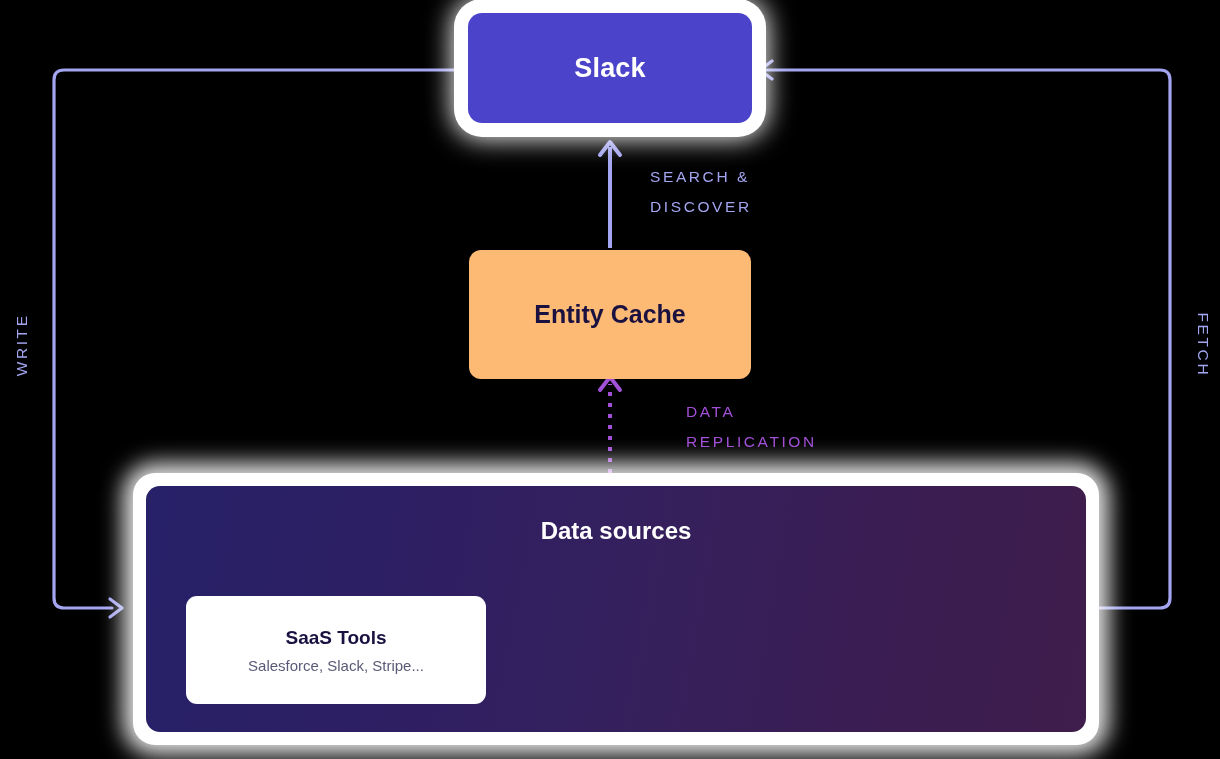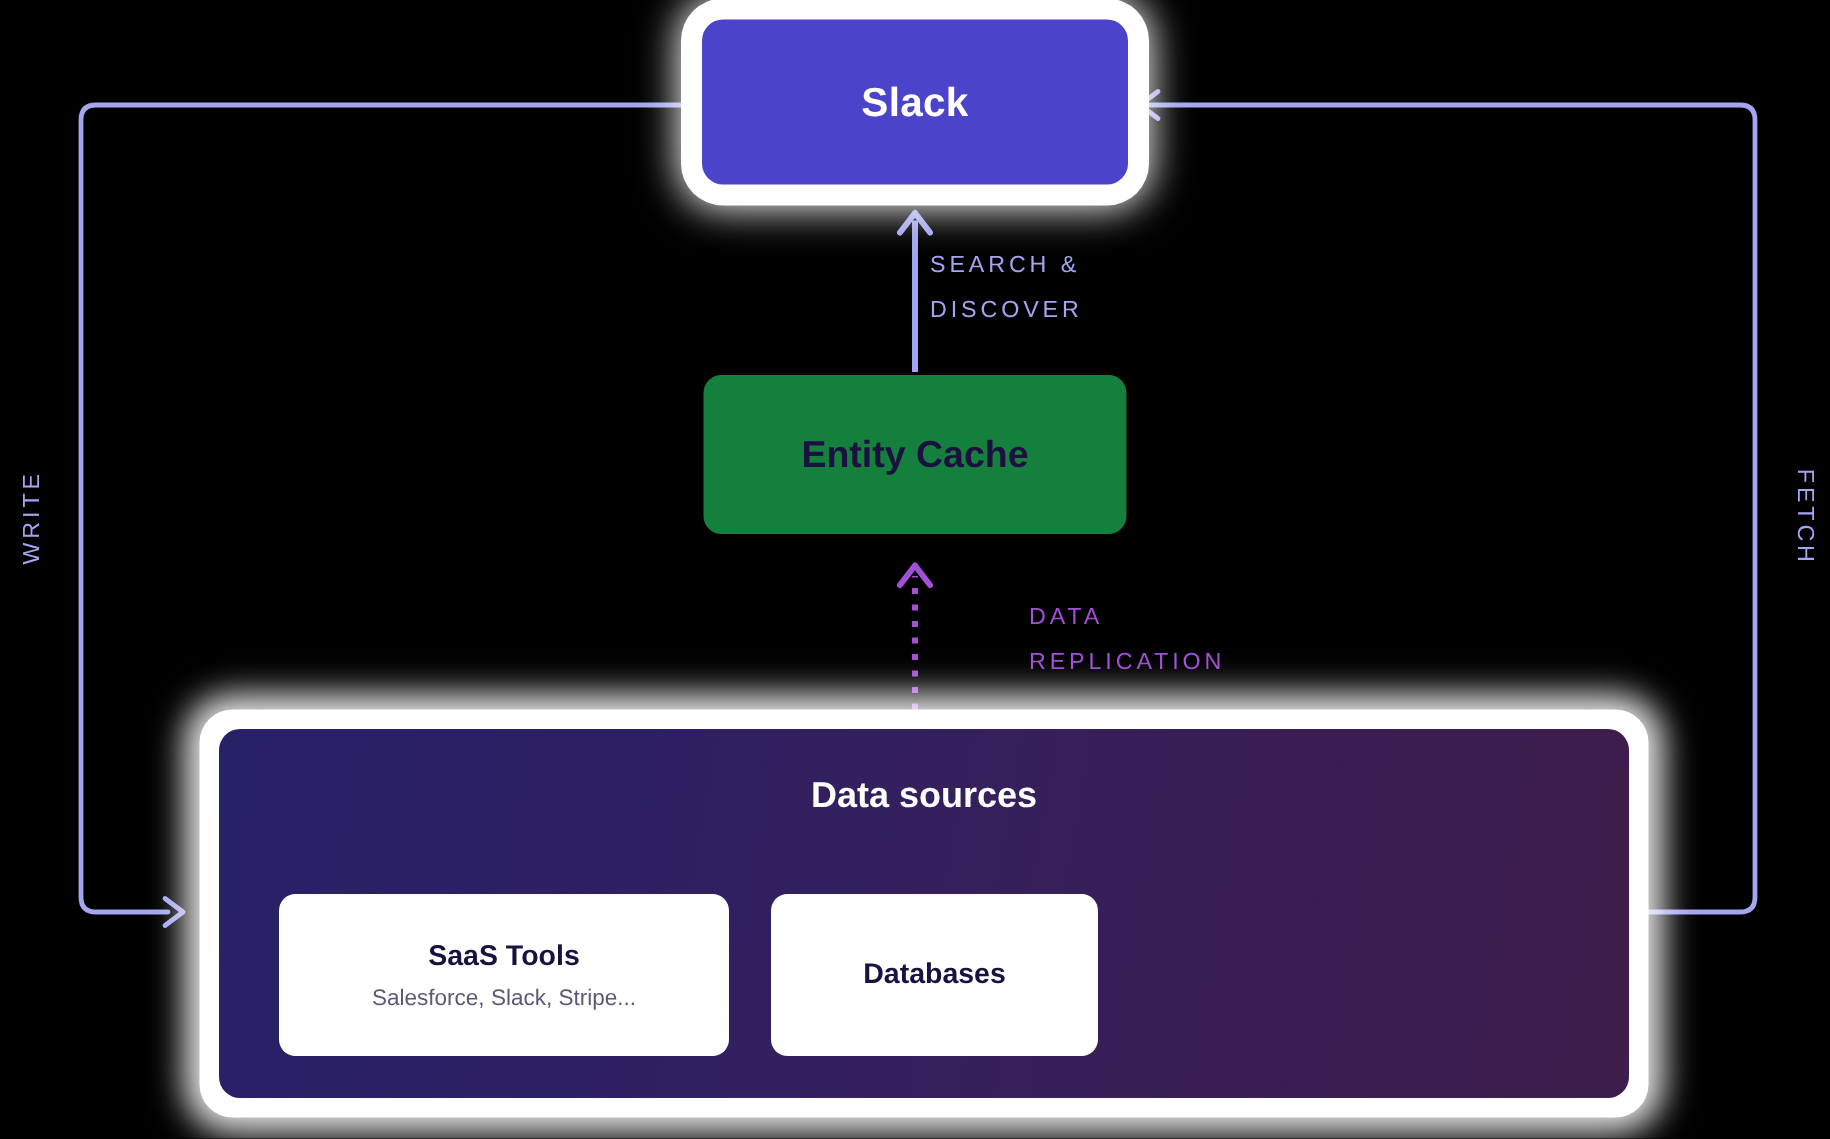--- a/index.html
+++ b/index.html
@@ -53,23 +53,23 @@
     font-weight: bold;
     letter-spacing: 0.2px;
   }
 
   
   .entity-box {
     position: absolute;
     left: 469px;
     top: 250px;
     width: 282px;
-    height: 106px;
+    height: 129px;
     border-radius: 12px;
-    background: #15803d;
+    background: #fdba74;
     display: flex;
     align-items: center;
     justify-content: center;
     z-index: 3;
   }
   .entity-label {
     color: #1b1140;
     font-size: 25px;
     font-weight: bold;
   }
@@ -147,21 +147,21 @@
   .lbl {
     position: absolute;
     z-index: 4;
     letter-spacing: 2.6px;
     font-size: 15.5px;
     line-height: 1.92;
     font-weight: normal;
     white-space: pre-line;
   }
   .lbl-search {
-    left: 620px;
+    left: 650px;
     top: 162px;
     color: #a3a5f0;
   }
   .lbl-repl {
     left: 686px;
     top: 397px;
     color: #a250d8;
   }
   .lbl-vert {
     color: #a3a5f0;
@@ -214,23 +214,20 @@
   <div class="sources-outer"></div>
   <div class="sources-panel">
     <div class="sources-title">Data sources</div>
 
     <div class="cards">
       <div class="card card-saas">
         <div class="card-title">SaaS Tools</div>
         <div class="card-sub">Salesforce, Slack, Stripe...</div>
       </div>
 
-      <div class="card card-db">
-        <div class="card-title">Databases</div>
-      </div>
 
     </div>
   </div>
 
   <div class="lbl lbl-search">SEARCH &amp;
 DISCOVER</div>
 
   <div class="lbl lbl-repl">DATA
 REPLICATION</div>
 

